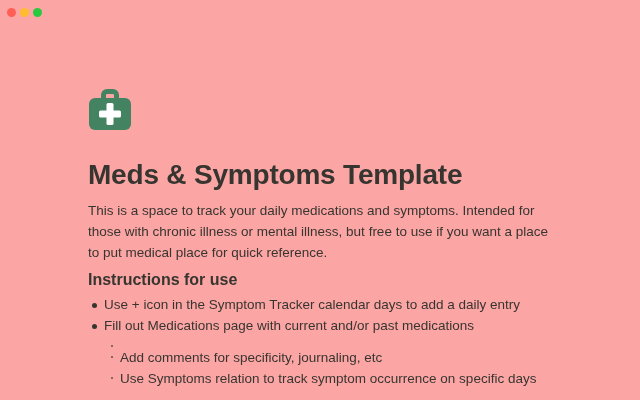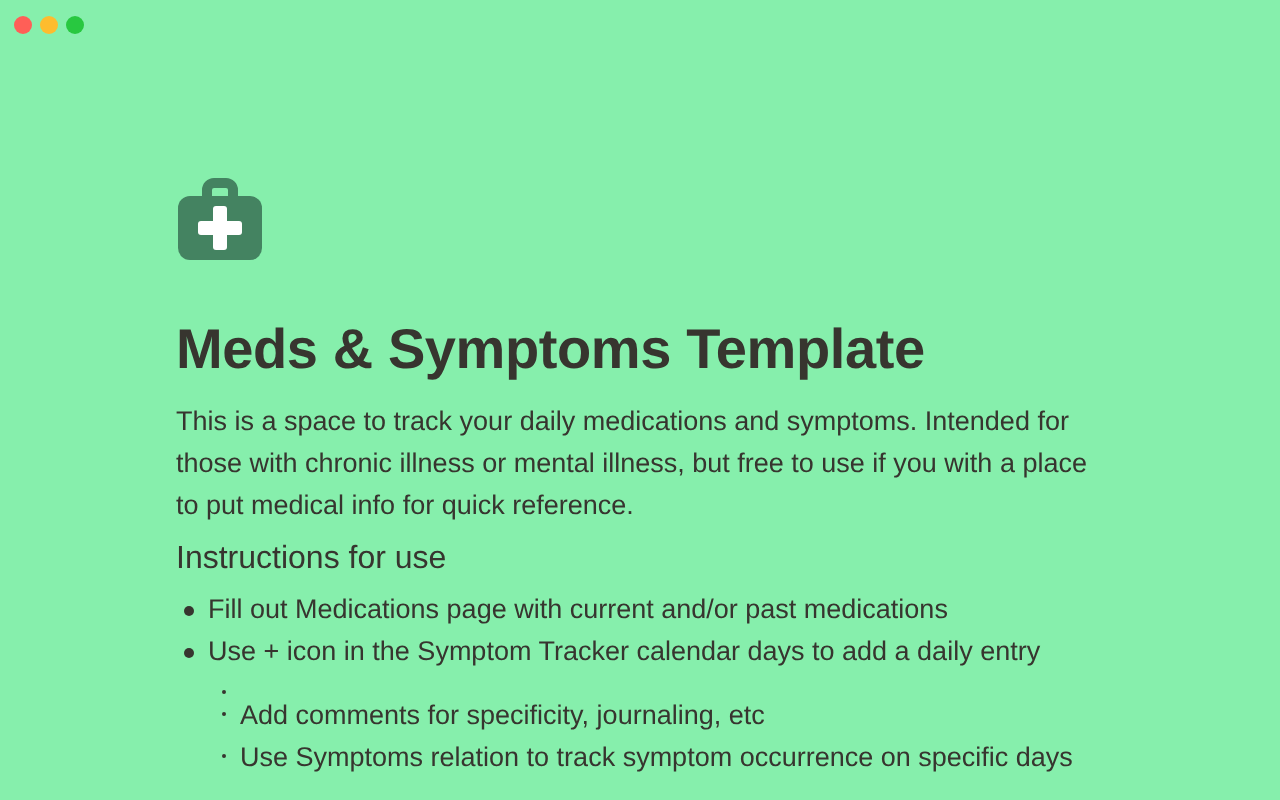--- a/index.html
+++ b/index.html
@@ -3,21 +3,21 @@
 <meta charset="utf-8">
 <style>
   * { margin: 0; padding: 0; box-sizing: border-box; }
   html, body {
     width: 640px; height: 400px;
     background: #ffffff;
     overflow: hidden;
     font-family: "Liberation Sans", "DejaVu Sans", sans-serif;
     color: #37352f;
   }
-  .window { position: relative; width: 640px; height: 400px; background: #86efac; }
+  .window { position: relative; width: 640px; height: 400px; background: #fca5a5; }
 
   
   .titlebar { position: absolute; top: 8px; left: 7px; display: flex; gap: 4px; }
   .light { width: 9px; height: 9px; border-radius: 50%; display: inline-block; }
   .light.red    { background: #ff5f57; }
   .light.yellow { background: #febc2e; }
   .light.green  { background: #28c840; }
 
   
   .content { position: absolute; left: 88px; top: 88px; width: 466px; }
@@ -38,21 +38,21 @@
     margin-top: 8px;
     font-size: 13.5px;
     line-height: 21px;
     color: #37352f;
   }
 
   h3.section-heading {
     margin-top: 6px;
     font-size: 16px;
     line-height: 22px;
-    font-weight: 400;
+    font-weight: 700;
     color: #37352f;
   }
 
   ul.instructions { margin-top: 4px; list-style: none; }
   ul.instructions li {
     display: flex;
     align-items: flex-start;
     font-size: 13.5px;
     line-height: 20px;
     margin-bottom: 1px;
@@ -92,32 +92,32 @@
       <svg width="44" height="44" viewBox="0 0 44 44" xmlns="http://www.w3.org/2000/svg" aria-hidden="true">
         <rect x="15.5" y="3.5" width="13" height="11" rx="3.5" fill="none" stroke="#448361" stroke-width="5"></rect>
         <rect x="1" y="10" width="42" height="32" rx="6" fill="#448361"></rect>
         <rect x="18.5" y="15" width="7" height="22" rx="1.5" fill="#ffffff"></rect>
         <rect x="11" y="22.5" width="22" height="7" rx="1.5" fill="#ffffff"></rect>
       </svg>
     </div>
 
     <h1 class="page-title">Meds &amp; Symptoms Template</h1>
 
-    <p class="page-desc">This is a space to track your daily medications and symptoms. Intended for those with chronic illness or mental illness, but free to use if you with a place to put medical info for quick reference.</p>
+    <p class="page-desc">This is a space to track your daily medications and symptoms. Intended for those with chronic illness or mental illness, but free to use if you want a place to put medical place for quick reference.</p>
 
     <h3 class="section-heading">Instructions for use</h3>
 
     <ul class="instructions">
       <li class="l1">
         <span class="marker m1"></span>
-        <span>Fill out Medications page with current and/or past medications</span>
+        <span>Use + icon in the Symptom Tracker calendar days to add a daily entry</span>
       </li>
       <li class="l1">
         <span class="marker m1"></span>
-        <span>Use + icon in the Symptom Tracker calendar days to add a daily entry</span>
+        <span>Fill out Medications page with current and/or past medications</span>
       </li>
       <li class="l2">
         <span class="marker m2"></span>
       </li>
       <li class="l2">
         <span class="marker m2"></span>
         <span>Add comments for specificity, journaling, etc</span>
       </li>
       <li class="l2">
         <span class="marker m2"></span>

